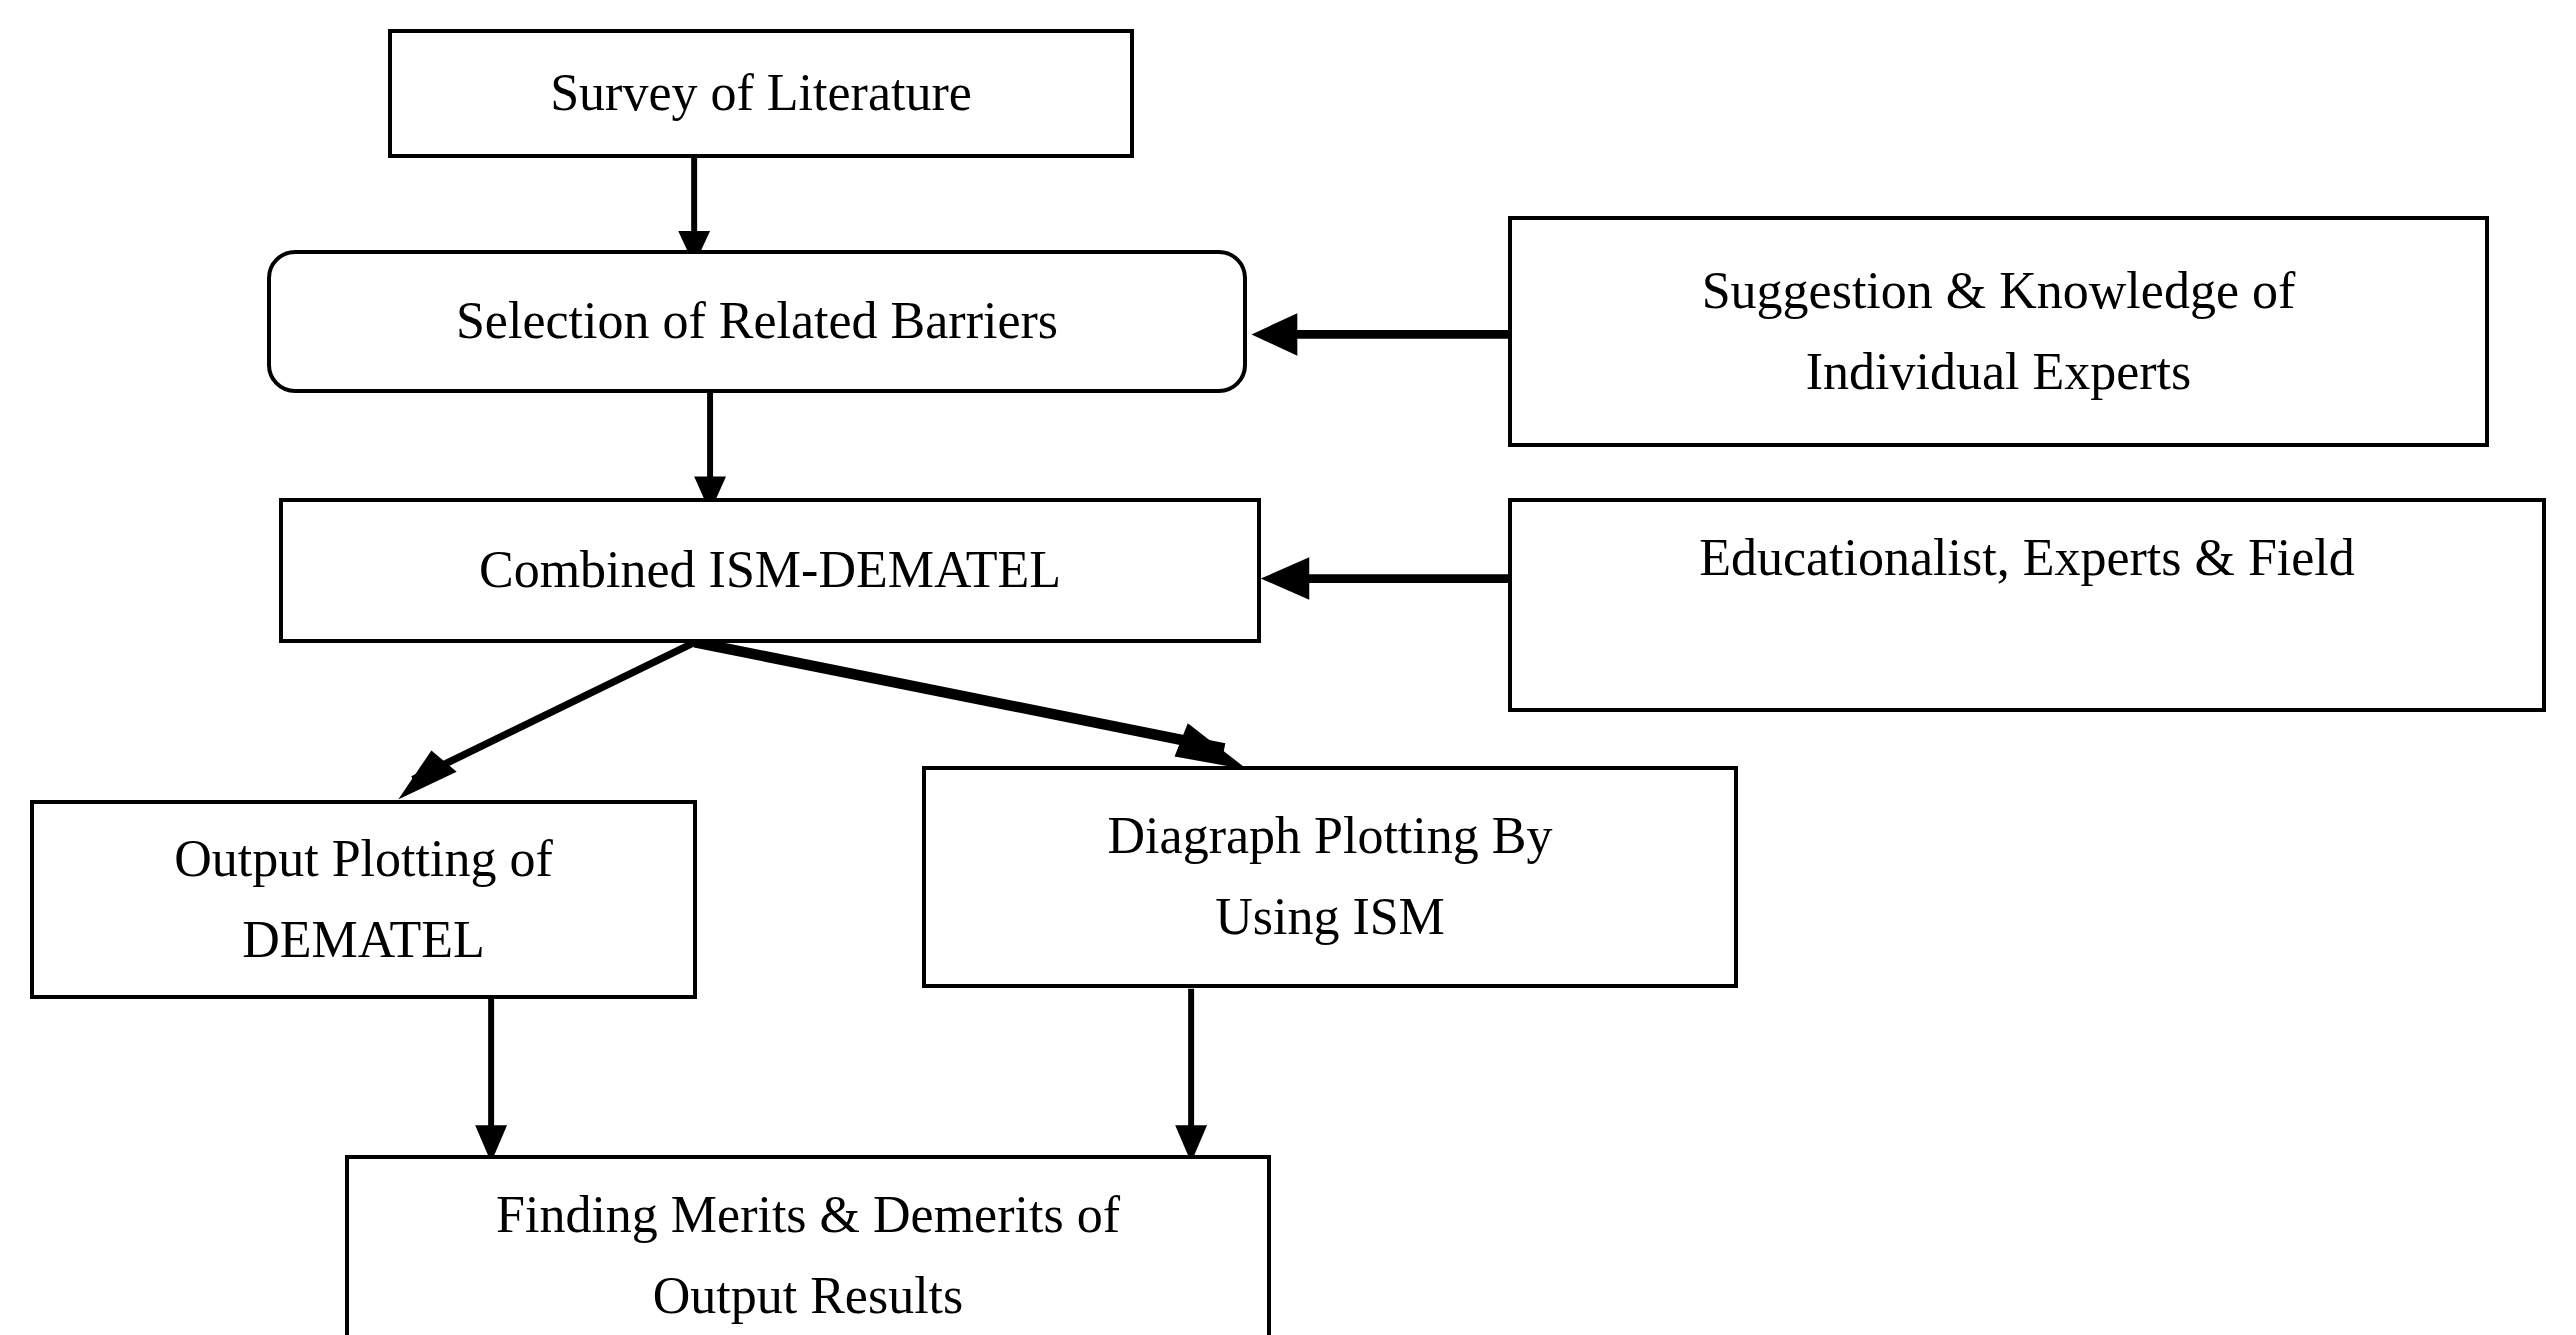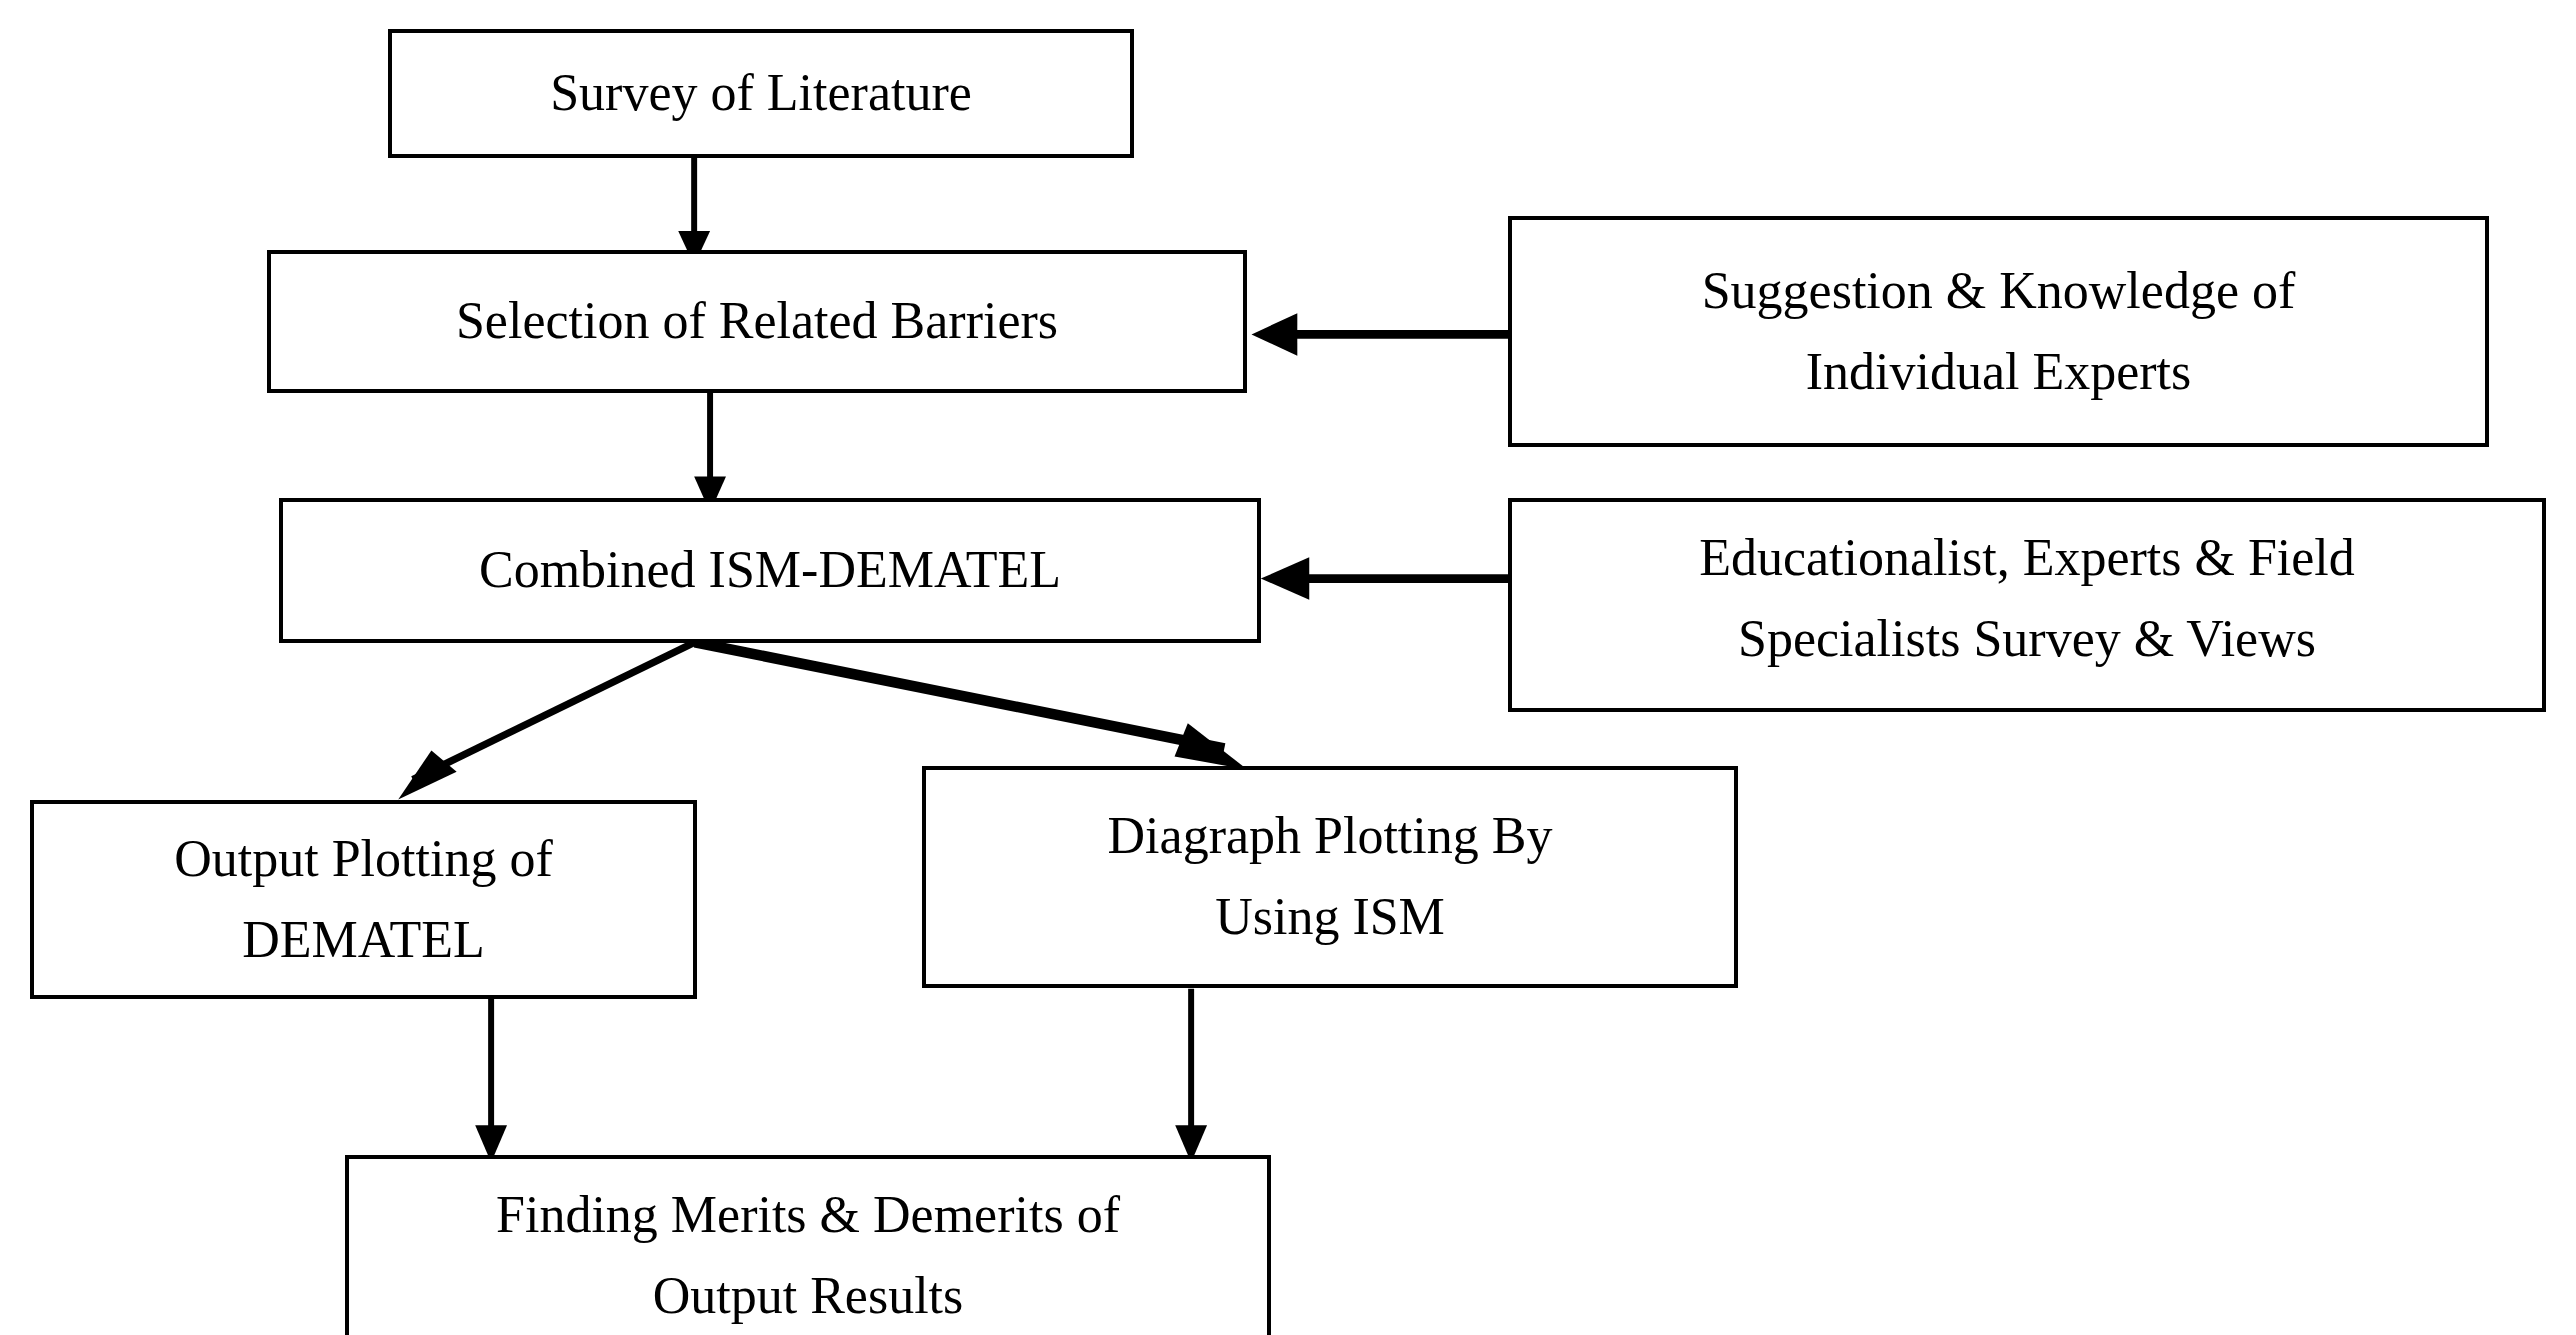--- a/index.html
+++ b/index.html
@@ -40,21 +40,21 @@
     left: 0;
     top: 0;
     width: 2576px;
     height: 1335px;
     z-index: 1;
     pointer-events: none;
   }
 
   
   #node-survey          { left: 388px;  top: 29px;   width: 746px; height: 129px; font-size: 52px; }
-  #node-selection       { left: 267px;  top: 250px;  width: 980px; height: 143px; font-size: 52px; }
+  #node-selection       { left: 267px;  top: 250px;  width: 980px; height: 143px; font-size: 52px; border-radius: 28px; }
   #node-suggestion      { left: 1508px; top: 216px;  width: 981px; height: 231px; font-size: 52px; }
   #node-combined        { left: 279px;  top: 498px;  width: 982px; height: 145px; font-size: 52px; text-align: right; }
   #node-educationalist  { left: 1508px; top: 498px;  width: 1038px; height: 214px; font-size: 52px; }
   #node-dematel-out     { left: 30px;   top: 800px; width: 667px; height: 199px; font-size: 52px; }
   #node-diagraph        { left: 922px; top: 766px; width: 816px; height: 222px; font-size: 52px; }
   #node-findings        { left: 345px;  top: 1155px; width: 926px; height: 201px; font-size: 52px; }
 
   
   #node-educationalist { justify-content: flex-start; padding-top: 16px; }
 </style>
@@ -123,21 +123,20 @@
     <span class="line">Suggestion &amp; Knowledge of</span>
     <span class="line">Individual Experts</span>
   </div>
 
   <div class="node" id="node-combined">
     <span class="line">Combined ISM-DEMATEL</span>
   </div>
 
   <div class="node" id="node-educationalist">
     <span class="line">Educationalist, Experts &amp; Field</span>
-    <span class="line">Specialists Survey &amp; Views</span>
   </div>
 
   <div class="node" id="node-dematel-out">
     <span class="line">Output Plotting of</span>
     <span class="line">DEMATEL</span>
   </div>
 
   <div class="node" id="node-diagraph">
     <span class="line">Diagraph Plotting By</span>
     <span class="line">Using ISM</span>

